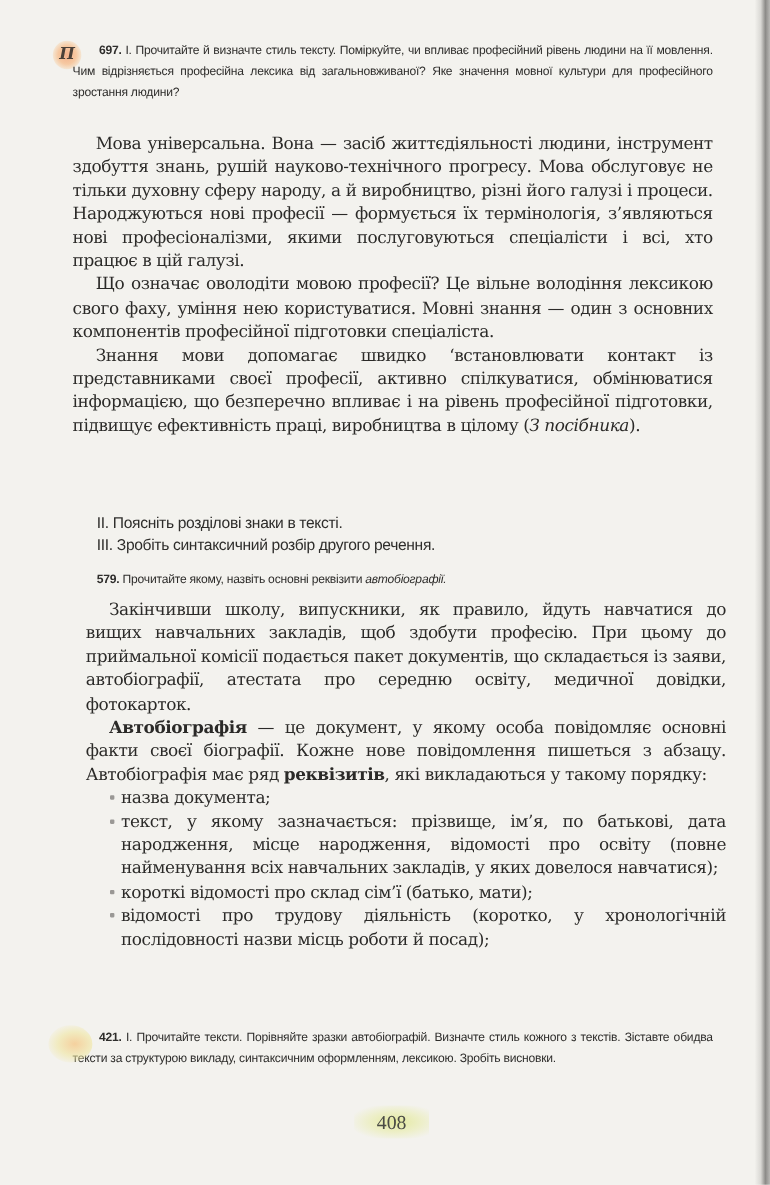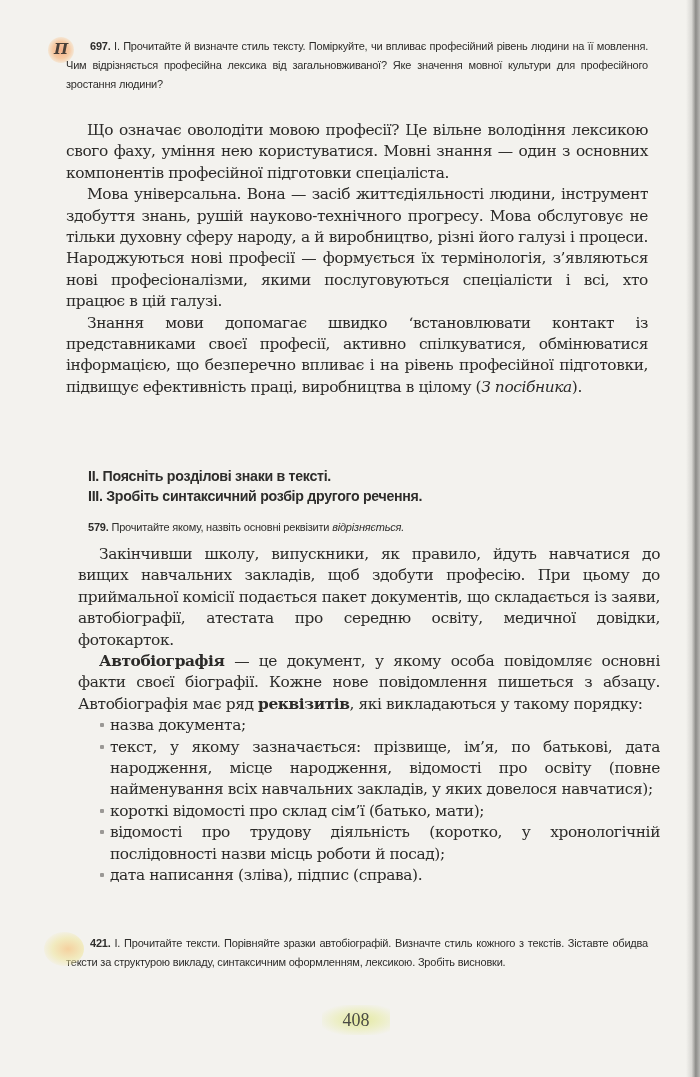--- a/index.html
+++ b/index.html
@@ -74,45 +74,44 @@
 <div class="content">
 
   <div style="position:absolute; top:37px; left:0; width:582px;">
     <div class="task">
       <span class="indent"></span><span class="num">697.</span>
       <span>І. Прочитайте й визначте стиль тексту. Поміркуйте, чи впливає професійний рівень людини на її мовлення. Чим відрізняється професійна лексика від загальновживаної? Яке значення мовної культури для професійного зростання людини?</span>
     </div>
   </div>
 
   <div class="serif" style="position:absolute; top:120px; left:0; width:582px;">
+    <p>Мова універсальна. Вона — засіб життєдіяльності людини, інструмент здобуття знань, рушій науково-технічного прогресу. Мова обслуговує не тільки духовну сферу народу, а й виробництво, різні його галузі і процеси. Народжуються нові професії — формується їх термінологія, з’являються нові професіоналізми, якими послуговуються спеціалісти і всі, хто працює в цій галузі.</p>
     <p>Що означає оволодіти мовою професії? Це вільне володіння лексикою свого фаху, уміння нею користуватися. Мовні знання — один з основних компонентів професійної підготовки спеціаліста.</p>
-    <p>Мова універсальна. Вона — засіб життєдіяльності людини, інструмент здобуття знань, рушій науково-технічного прогресу. Мова обслуговує не тільки духовну сферу народу, а й виробництво, різні його галузі і процеси. Народжуються нові професії — формується їх термінологія, з’являються нові професіоналізми, якими послуговуються спеціалісти і всі, хто працює в цій галузі.</p>
     <p><span>Знання мови допомагає швидко ‘встановлювати контакт із представниками своєї професії, активно спілкуватися, обмінюватися інформацією, що безперечно впливає і на рівень професійної підготовки, підвищує ефективність праці, виробництва в цілому</span><span> (</span><span class="i">З посібника</span><span>).</span></p>
   </div>
 
-  <div style="position:absolute; top:466px; left:0; width:582px;font-weight:bold;">
+  <div style="position:absolute; top:466px; left:0; width:582px;">
     <div class="subtask">II. Поясніть розділові знаки в тексті.</div>
     <div class="subtask">III. Зробіть синтаксичний розбір другого речення.</div>
   </div>
 
   <div class="task" style="position:absolute; top:518px; left:22px; width:560px;">
     <span class="num">579.</span>
     <span>Прочитайте якому, назвіть основні реквізити</span>
-    <span class="i">відрізняється.</span>
+    <span class="i">автобіографії.</span>
   </div>
 
   <div class="serif" style="position:absolute; top:544px; left:12px; width:582px;">
     <p>Закінчивши школу, випускники, як правило, йдуть навчатися до вищих навчальних закладів, щоб здобути професію. При цьому до приймальної комісії подається пакет документів, що складається із заяви, автобіографії, атестата про середню освіту, медичної довідки, фотокарток.</p>
     <p><span class="b">Автобіографія</span><span> — це документ, у якому особа повідомляє основні факти своєї біографії. Кожне нове повідомлення пишеться з абзацу. Автобіографія має ряд </span><span class="b">реквізитів</span><span>, які викладаються у такому порядку:</span></p>
     <ul class="reqs">
       <li>назва документа;</li>
       <li>текст, у якому зазначається: прізвище, ім’я, по батькові, дата народження, місце народження, відомості про освіту (повне найменування всіх навчальних закладів, у яких довелося навчатися);</li>
       <li>короткі відомості про склад сім’ї (батько, мати);</li>
       <li>відомості про трудову діяльність (коротко, у хронологічній послідовності назви місць роботи й посад);</li>
-      <li>дата написання (зліва), підпис (справа).</li>
     </ul>
   </div>
 
   <div class="task" style="position:absolute; top:934px; left:0; width:582px;">
     <span class="indent"></span><span class="num">421.</span>
     <span>І. Прочитайте тексти. Порівняйте зразки автобіографій. Визначте стиль кожного з текстів. Зіставте обидва тексти за структурою викладу, синтаксичним оформленням, лексикою. Зробіть висновки.</span>
   </div>
 </div>
 
 <div class="badge-699"></div>

